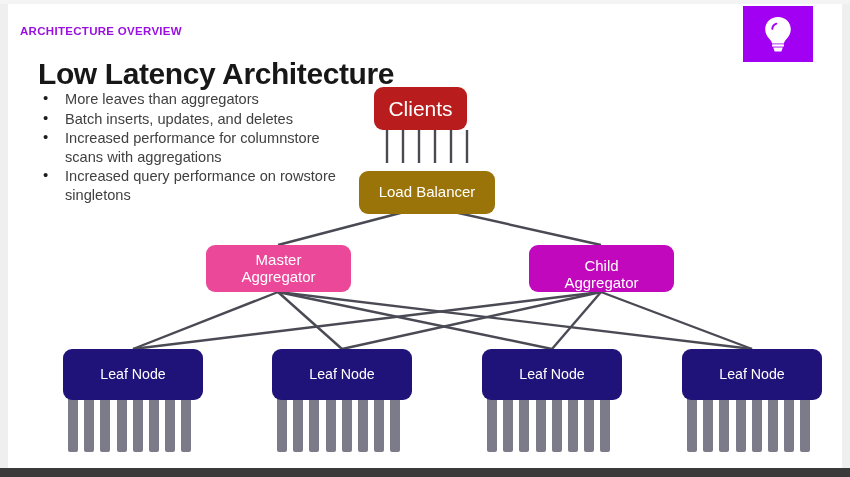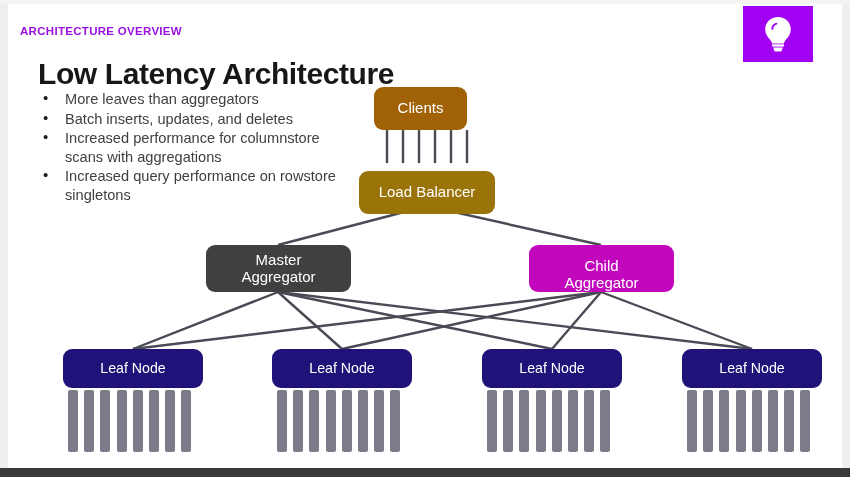--- a/index.html
+++ b/index.html
@@ -39,30 +39,30 @@
   .bullet::before{content:"\2022";position:absolute;left:5px;top:-1px;
                   font-size:15px;color:#1d1d1d;}
   #wires{position:absolute;left:0;top:0;width:834px;height:464px;
          pointer-events:none;}
 
   .node{position:absolute;box-sizing:border-box;border-radius:9px;
         color:#ffffff;display:flex;align-items:center;justify-content:center;
         text-align:center;line-height:1.12;z-index:3;}
   .node span{display:block;}
 
-  #n-clients{left:366px;top:83px;width:93px;height:43px;background:#a16207;
-             font-size:15px;}
+  #n-clients{left:366px;top:83px;width:93px;height:43px;background:#b91c1c;
+             font-size:21px;}
   #n-lb{left:351px;top:167px;width:136px;height:43px;background:#9a7408;
         font-size:15px;}
-  #n-master{left:198px;top:241px;width:145px;height:47px;background:#404040;
+  #n-master{left:198px;top:241px;width:145px;height:47px;background:#ec4899;
             font-size:15px;}
   #n-child{left:521px;top:241px;width:145px;height:47px;background:#c108bc;
            font-size:15px;}
 
-  .leaf{width:140px;height:39px;background:#1f1278;top:345px;font-size:14.2px;}
+  .leaf{width:140px;height:51px;background:#1f1278;top:345px;font-size:14.2px;}
   #leaf-0{left:55px;}
   #leaf-1{left:264px;}
   #leaf-2{left:474px;}
   #leaf-3{left:674px;}
 
   
   .disks{position:absolute;top:386px;display:flex;gap:6.2px;z-index:2;}
   .disk{width:10px;height:62px;background:#7b7b89;border-radius:2px;}
   #disks-0{left:60px;}
   #disks-1{left:269px;}

